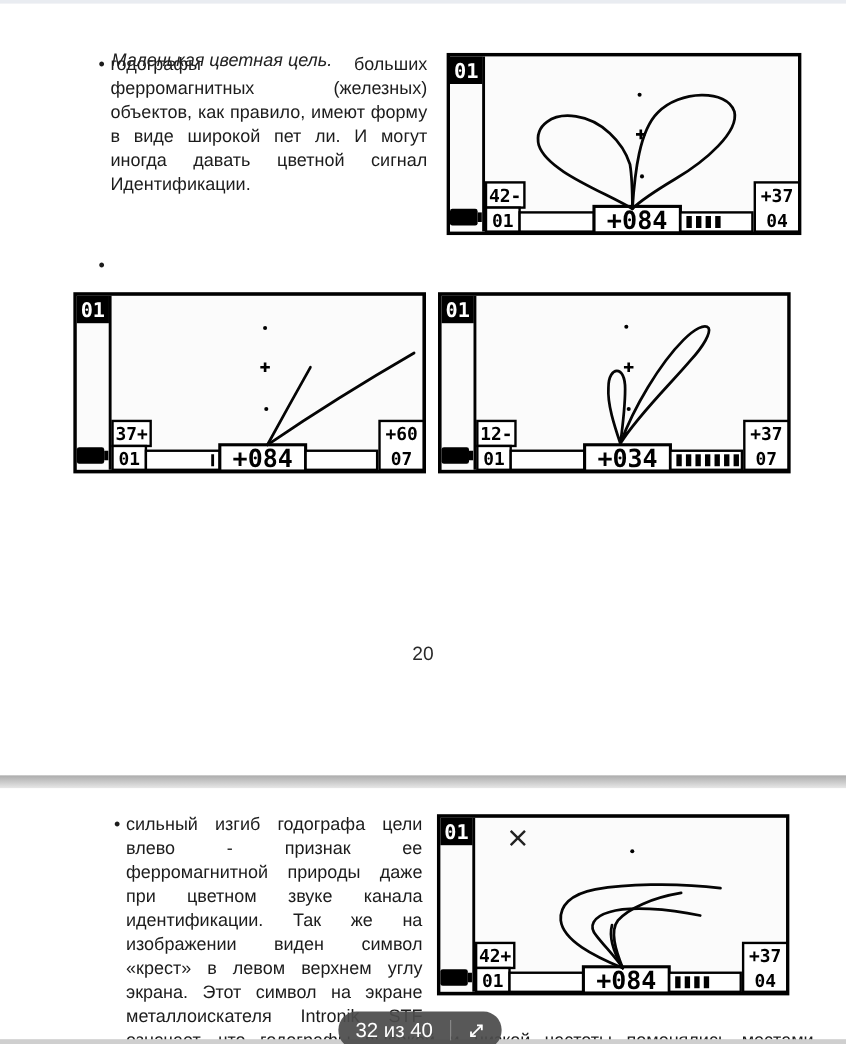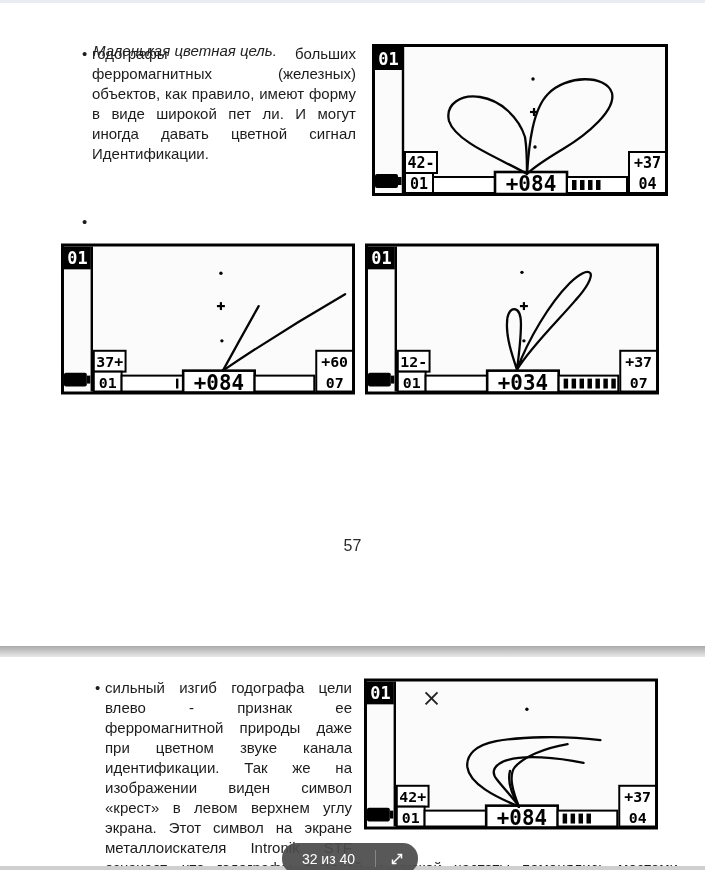--- a/index.html
+++ b/index.html
@@ -35,21 +35,21 @@
   .pagenum { margin-top:142px; text-align:center; font-size:16px; color:#2a2a2a; }
 
   .p2item { display:flex; padding-left:95px; padding-top:2px; }
   .p2body { width:573px; font-size:15px; line-height:20px; text-align:justify; }
   .lcd-float { float:right; width:294px; height:152px; margin:0 20px 10px 12px; }
   .lcd-float svg { display:block; width:100%; height:100%; }
 
   .pill { position:absolute; left:282px; top:843px; width:136px; height:31px;
           background:rgba(75,75,75,0.93); border-radius:15px; z-index:6;
           display:flex; align-items:center; color:#fff; }
-  .pill-label { flex:1; text-align:center; font-size:14px; padding-top:1px; }
+  .pill-label { flex:1; text-align:center; font-size:17px; padding-top:1px; }
   .pill-div { width:1px; height:17px; background:rgba(255,255,255,0.28); }
   .pill-icon { width:42px; display:flex; justify-content:center; align-items:center; cursor:pointer; }
 </style>
 </head>
 <body>
 
 <div>
 
   <div class="top-strip"></div>
 
@@ -182,21 +182,21 @@
               <line x1="160" y1="59" x2="160" y2="67" stroke="#000" stroke-width="2.2"></line>
             </g>
             <g>
               <path d="M153,127 C148,112 142,94 143,80 C143,70 147,66 150,66 C154,66 157,71 157,81 C157,97 155,112 153,127" fill="none" stroke="#050505" stroke-width="2.3" stroke-linecap="round"></path>
               <path d="M153,127 C164,97 186,60 206,40 C215,31 224,26 227,30 C229,34 223,45 212,57 C196,76 167,104 153,127" fill="none" stroke="#050505" stroke-width="2.3" stroke-linecap="round"></path>
             </g>
           </svg>
         </div>
     </div>
 
-    <div class="pagenum">57</div>
+    <div class="pagenum">20</div>
   </div>
 
   <div class="page-gap"></div>
 
   <div class="page page2">
     <div class="p2item">
       <span class="bullet">•</span>
       <div class="p2body">
         <div class="lcd-float">
             <svg viewBox="0 0 296 152">

